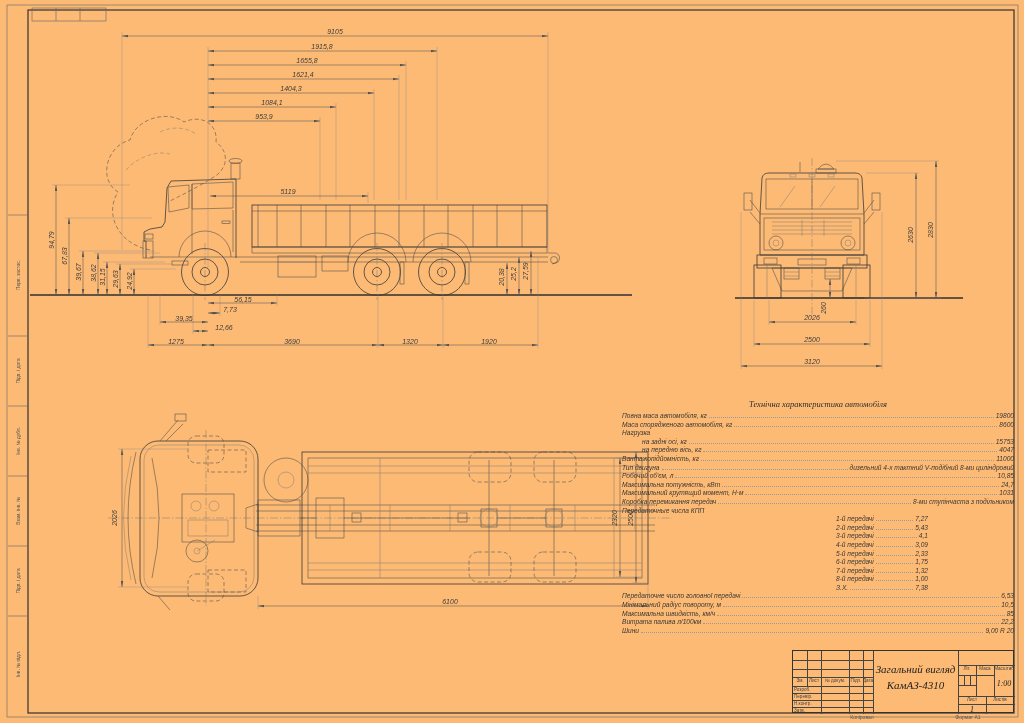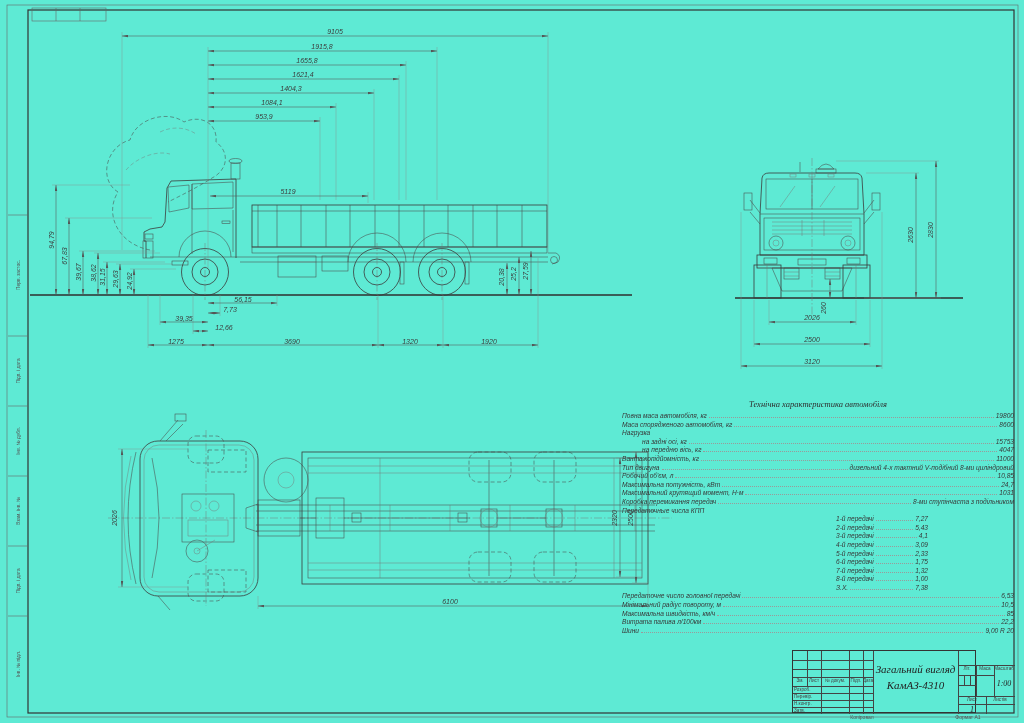--- a/index.html
+++ b/index.html
@@ -1,16 +1,16 @@
 <!DOCTYPE html>
 <html><head>
 <meta charset="utf-8">
 <style>
   html,body{margin:0;padding:0;background:#e8e8e6;}
-  #sheet{position:relative;width:1024px;height:723px;background:#5eead4;overflow:hidden;
+  #sheet{position:relative;width:1024px;height:723px;background:#fdba74;overflow:hidden;
          font-family:"Liberation Sans",sans-serif;color:#333;}
   svg{position:absolute;left:0;top:0;}
   .o{stroke:#3b3b3b;stroke-width:.8;fill:none;}
   .d{stroke:#4a4a4a;stroke-width:.55;fill:none;}
   .thin{stroke:#777;stroke-width:.45;fill:none;}
   .dash{stroke-dasharray:4 2.5;}
   .cdash{stroke-dasharray:8 2 1.5 2;}
   .dl{stroke:#555;stroke-width:.55;marker-start:url(#ar);marker-end:url(#ar);}
   .ext{stroke:#888;stroke-width:.4;}
   .frame{stroke:#333;stroke-width:1.2;fill:none;}
@@ -23,21 +23,21 @@
   
   #specs{position:absolute;left:622px;top:399px;width:392px;}
   #specs .stitle{font:italic 8.5px "Liberation Serif",serif;text-align:center;margin-bottom:3px;color:#2e2e2e;}
   .srow{display:flex;align-items:baseline;height:8.6px;font:italic 6.6px "Liberation Sans",sans-serif;color:#383838;}
   .srow .sl{white-space:nowrap;}
   .srow .lead{flex:1;border-bottom:1px dotted #9a9a9a;margin:0 2px;height:5px;}
   .srow .sv{white-space:nowrap;}
   .srow.ind{padding-left:20px;}
   .srow.gear{margin-left:214px;width:92px;}
   
-  #tb{position:absolute;left:792px;top:650px;width:184px;height:63px;border:1.2px solid #333;box-sizing:border-box;}
+  #tb{position:absolute;left:792px;top:650px;width:222px;height:63px;border:1.2px solid #333;box-sizing:border-box;}
   .tl{position:absolute;background:#444;}
   .tb-txt{position:absolute;font:4.6px "Liberation Sans",sans-serif;color:#444;white-space:nowrap;transform:translateX(-50%);}
   .tb-small{position:absolute;font:4.6px "Liberation Sans",sans-serif;color:#444;white-space:nowrap;}
   .tb-name{position:absolute;left:80px;width:85px;text-align:center;font:italic 11px "Liberation Serif",serif;color:#222;}
   .tb-big{position:absolute;font:italic 8px "Liberation Serif",serif;color:#222;transform:translateX(-50%);}
   .corner-note{position:absolute;font:5px "Liberation Sans",sans-serif;color:#555;white-space:nowrap;}
 </style>
 </head>
 <body>
 

